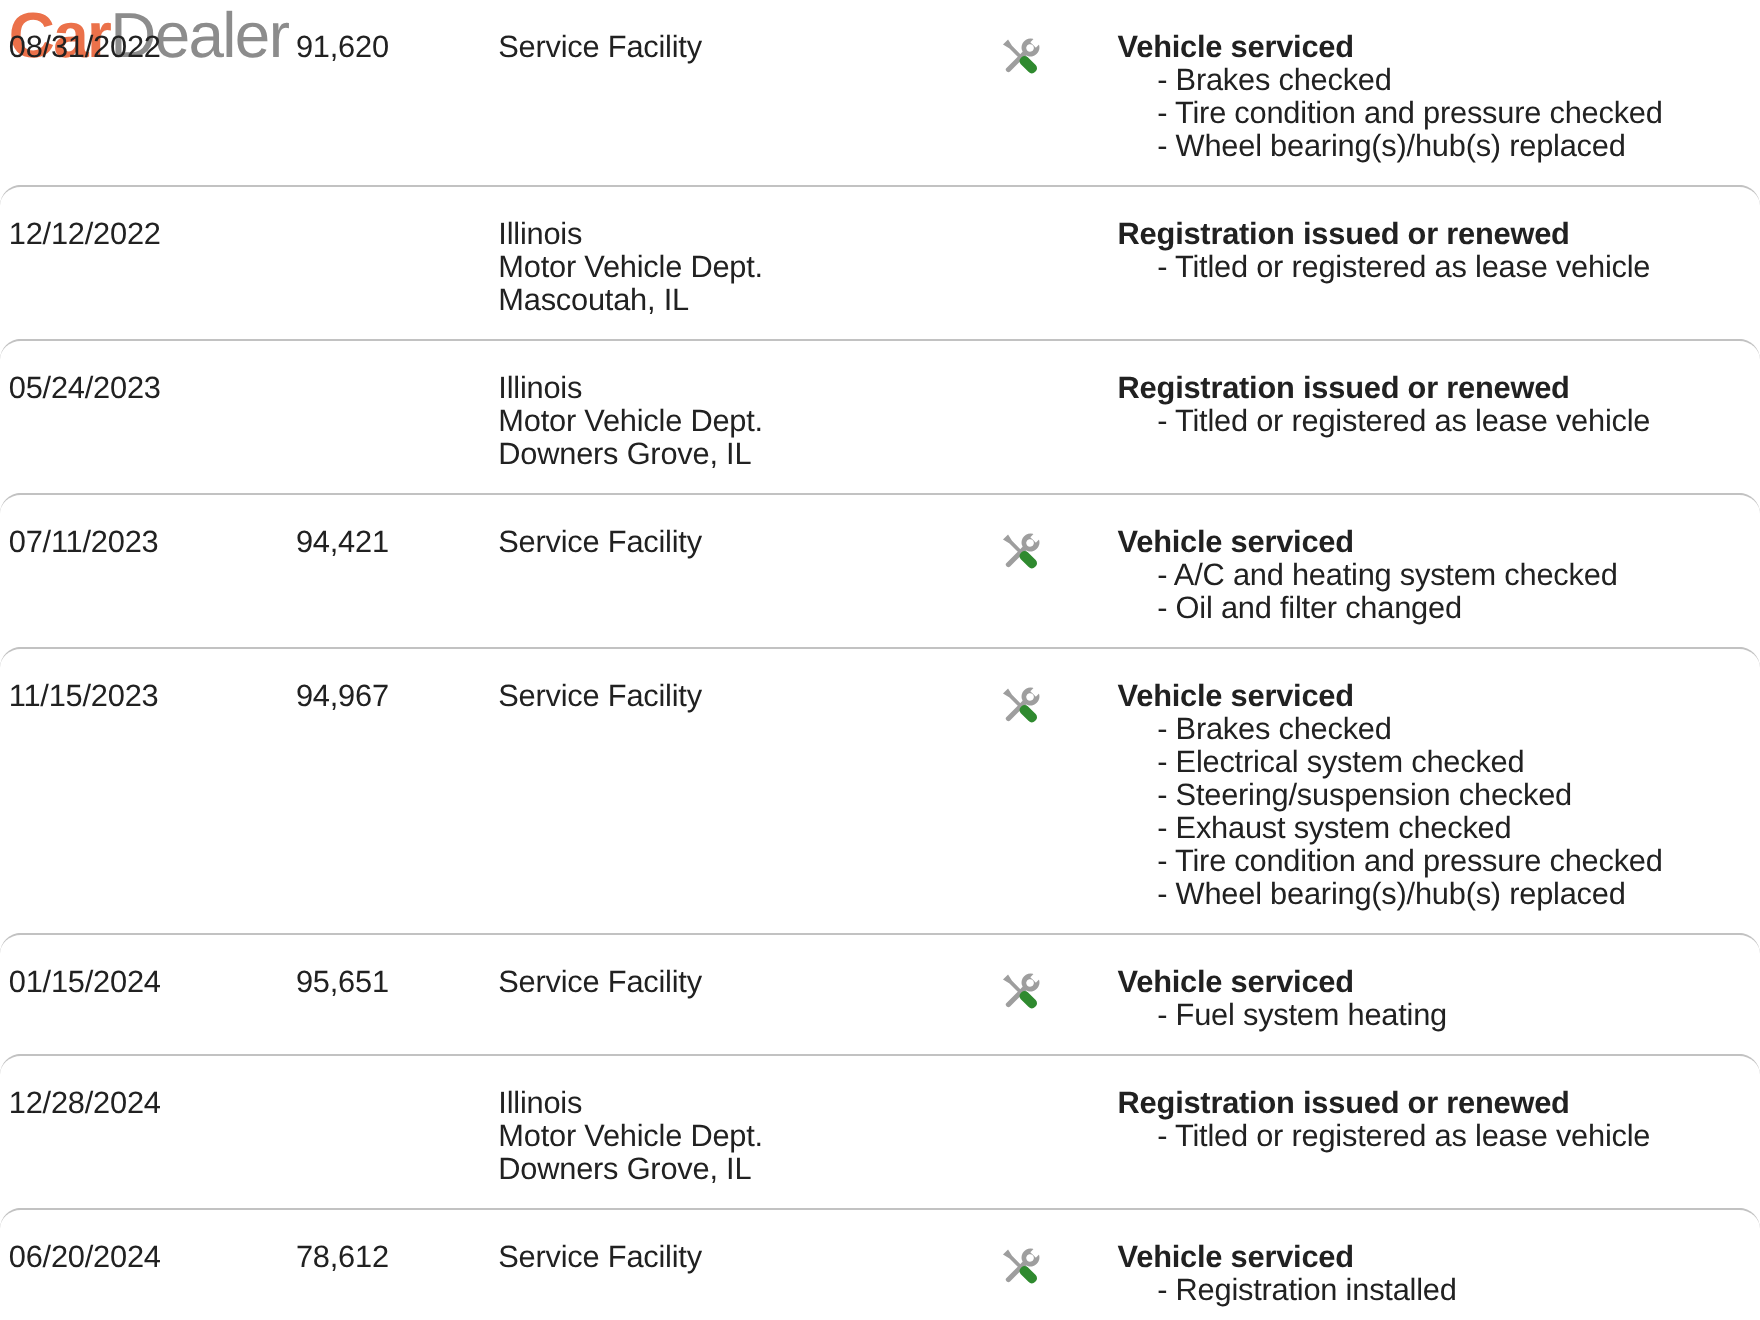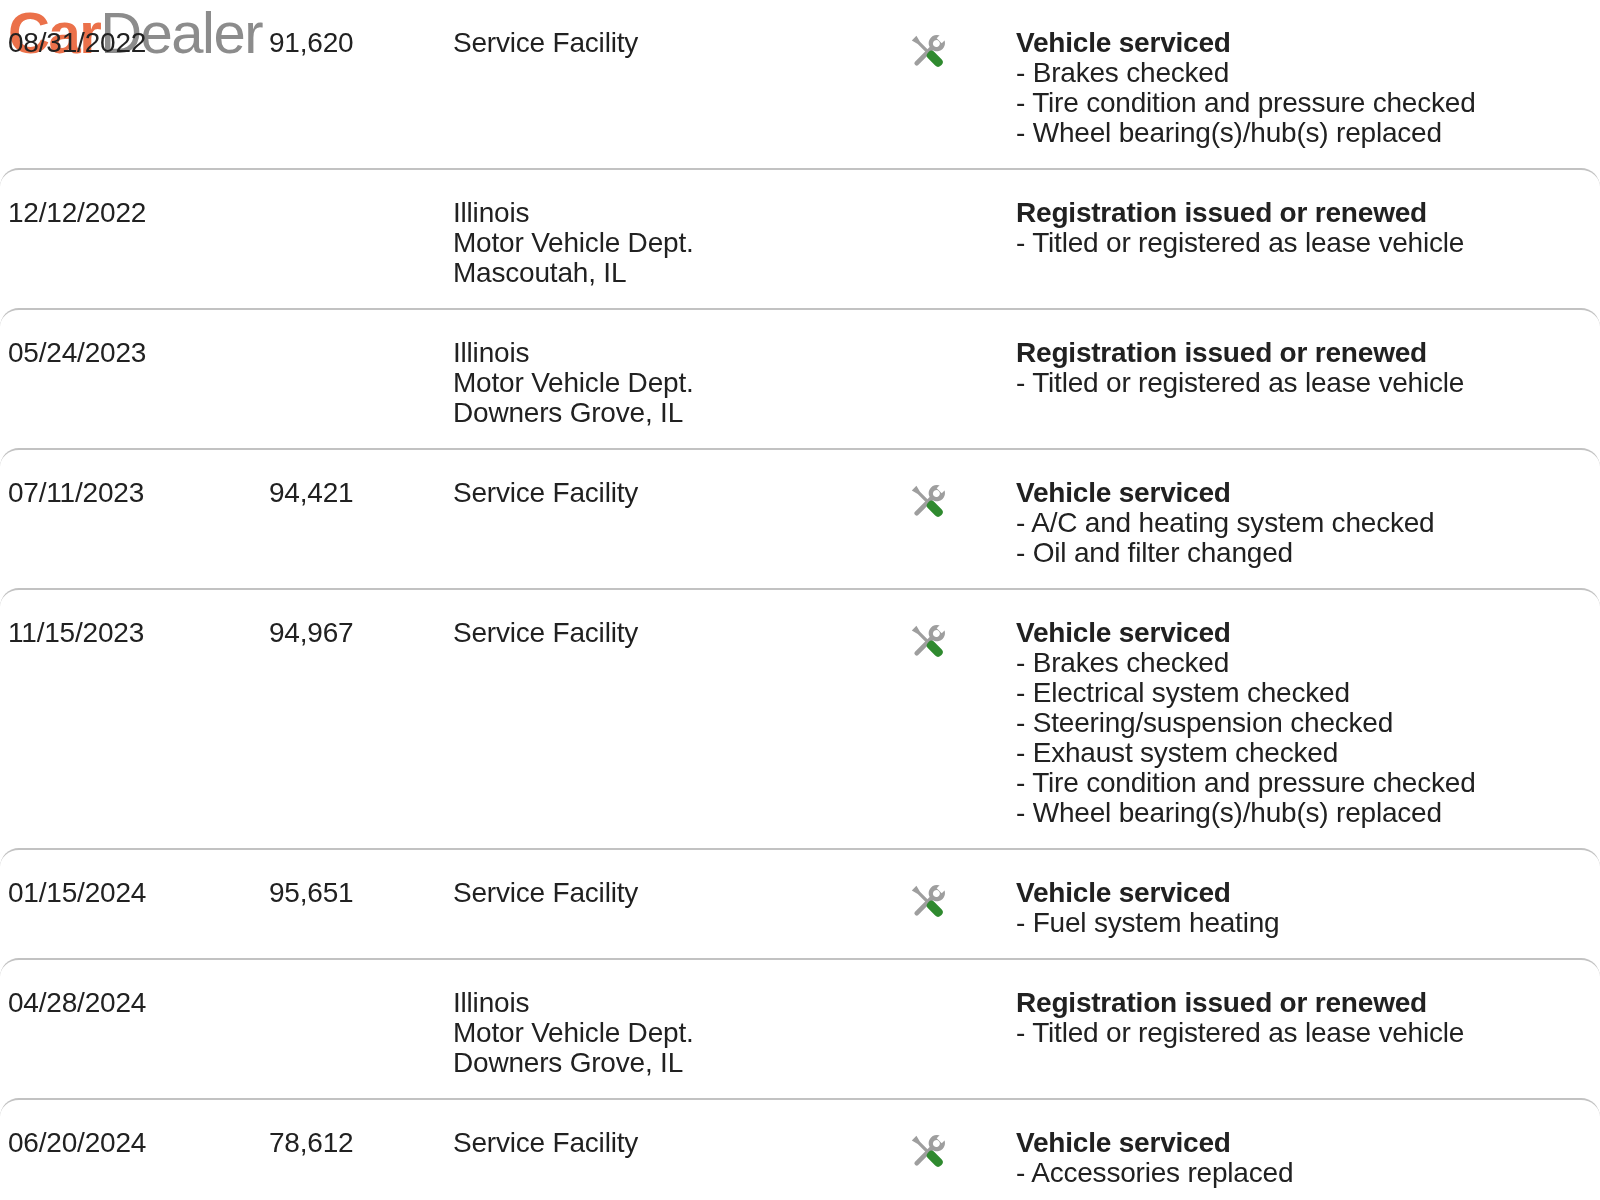--- a/index.html
+++ b/index.html
@@ -33,21 +33,21 @@
     background:transparent;
     gap:24px;
   }
   .row + .row{border-top:2px solid var(--separator);border-radius:19px;}
   .cell-date{padding-left:8px;}
   .cell-source div{white-space:nowrap;}
   .cell-icon{padding-top:1px;}
   .cell-icon svg{display:block;}
   .row.no-icon .cell-icon svg{visibility:hidden;}
   .event-title{font-weight:700;}
-  .detail-line{white-space:nowrap;}
+  .detail-line{white-space:nowrap;margin-left:36px;}
   .tool-gray{fill:var(--tool-gray);}
   .tool-green{fill:var(--tool-green);}
   .tool-notch{fill:#ffffff;}
 </style>
 </head>
 <body>
 
 <div class="watermark-logo">
   <span class="logo-car">Car</span><span class="logo-dealer">Dealer</span>
 </div>
@@ -227,21 +227,21 @@
       </svg>
     </div>
     <div class="cell-details">
       <div class="event-title">Vehicle serviced</div>
       <div class="detail-lines">
           <div class="detail-line">- Fuel system heating</div>
         </div>
     </div>
   </div>
     <div class="row no-icon">
-    <div class="cell-date">04/28/2024</div>
+    <div class="cell-date">12/28/2024</div>
     <div class="cell-miles"></div>
     <div class="cell-source">
         <div>Illinois</div>
         <div>Motor Vehicle Dept.</div>
         <div>Downers Grove, IL</div>
       </div>
     <div class="cell-icon">
       <svg width="46" height="46" viewBox="0 0 48 48">
 
         <g transform="rotate(45 24 24)">
@@ -280,17 +280,17 @@
 
         <g transform="rotate(-45 24 24)">
           <path class="tool-gray" d="M20.6 3.5 L27.4 3.5 L25.7 10.5 L25.7 23 L22.3 23 L22.3 10.5 Z"></path>
           <rect class="tool-green" x="19.3" y="24.5" width="9.4" height="19" rx="4.2"></rect>
         </g>
       </svg>
     </div>
     <div class="cell-details">
       <div class="event-title">Vehicle serviced</div>
       <div class="detail-lines">
-          <div class="detail-line">- Accessories replaced</div>
+          <div class="detail-line">- Registration installed</div>
         </div>
     </div>
   </div>
   </div>
 
 </body></html>

